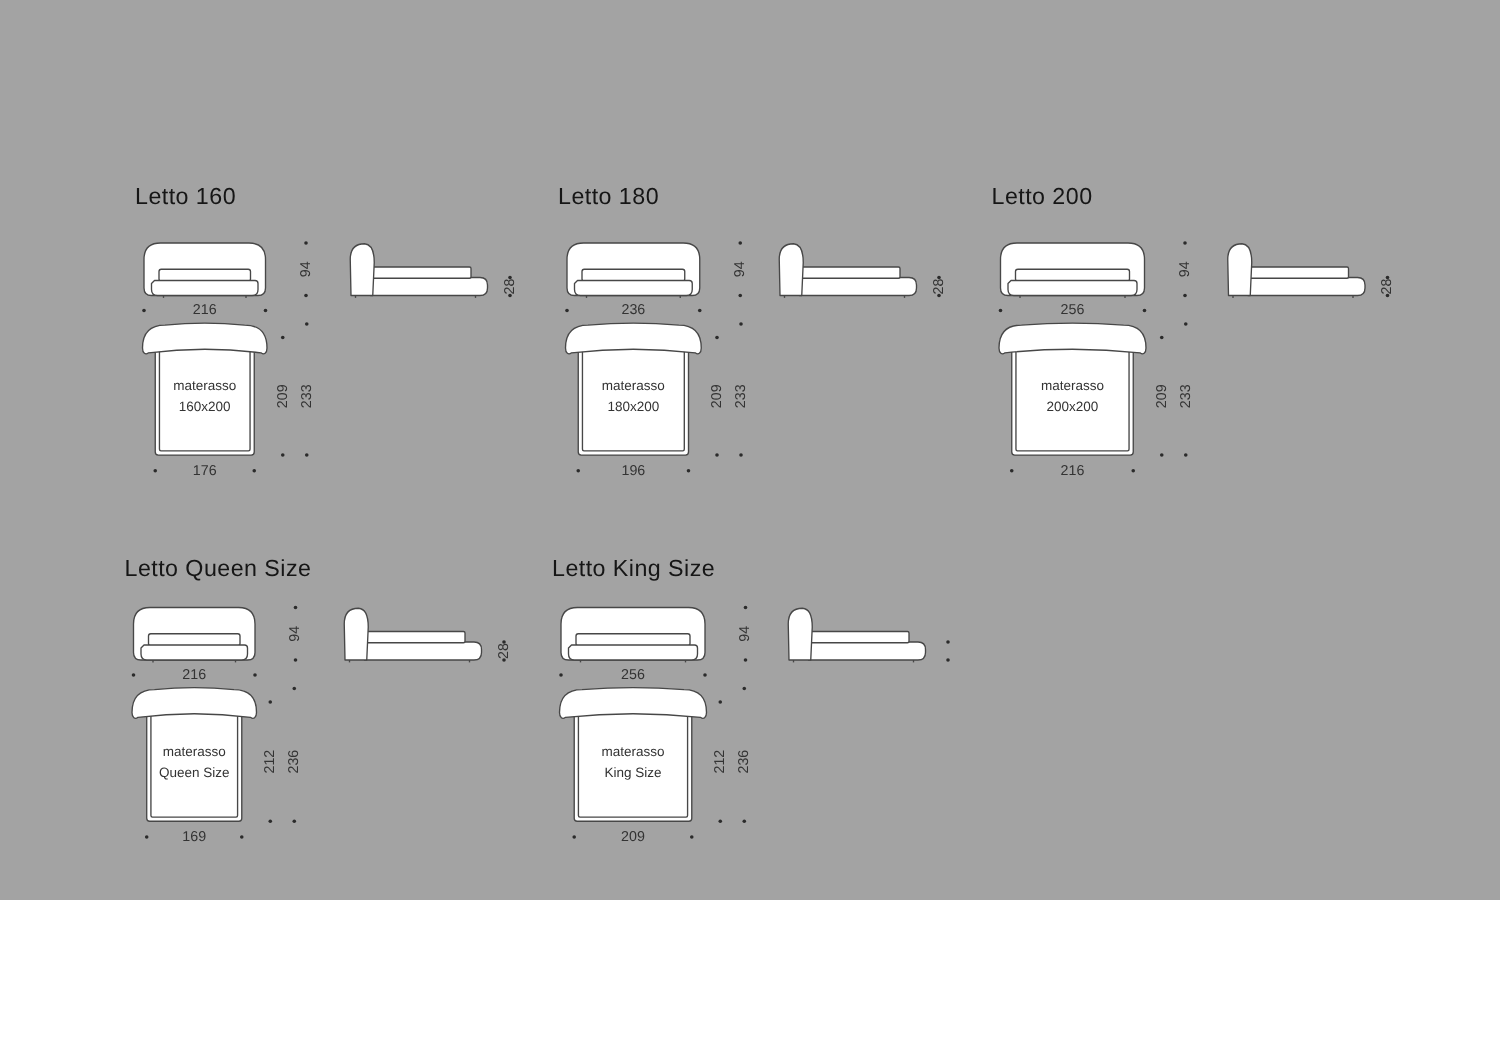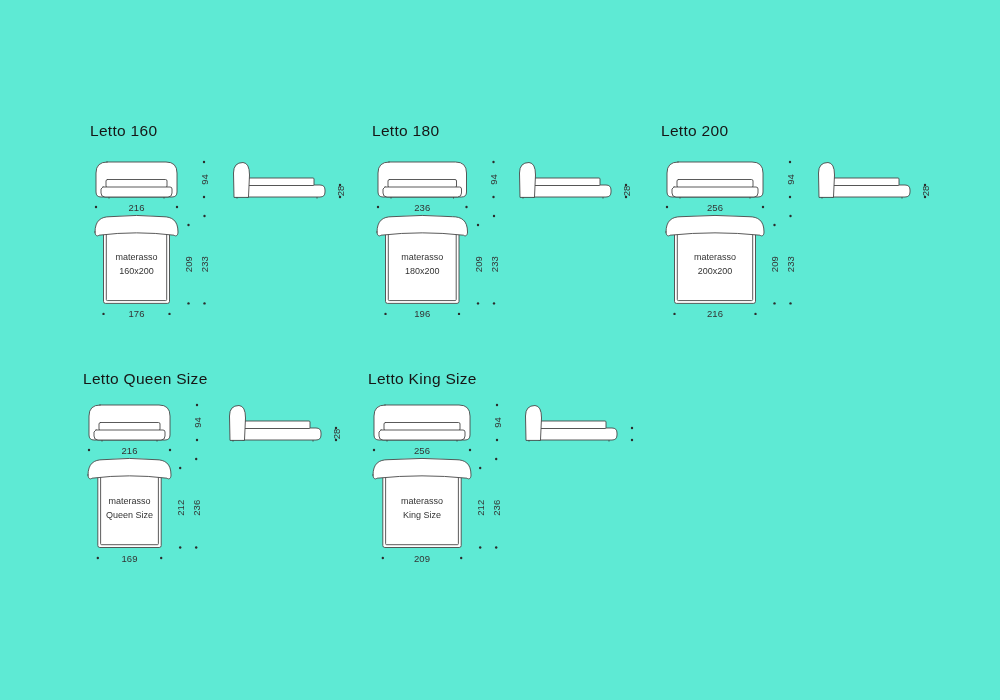--- a/index.html
+++ b/index.html
@@ -4,22 +4,22 @@
 <style>
   html, body {
     margin: 0;
     padding: 0;
     background: #ffffff;
     font-family: "Liberation Sans", sans-serif;
   }
   .sheet {
     position: relative;
     width: 1000px;
-    height: 700px;
-    background: #5eead4;
+    height: 600px;
+    background: #a3a3a3;
     overflow: hidden;
   }
   svg text {
     font-family: "Liberation Sans", sans-serif;
     fill: #2e2e2e;
   }
   svg .title {
     font-size: 15.5px;
     fill: #161616;
     letter-spacing: 0.3px;

